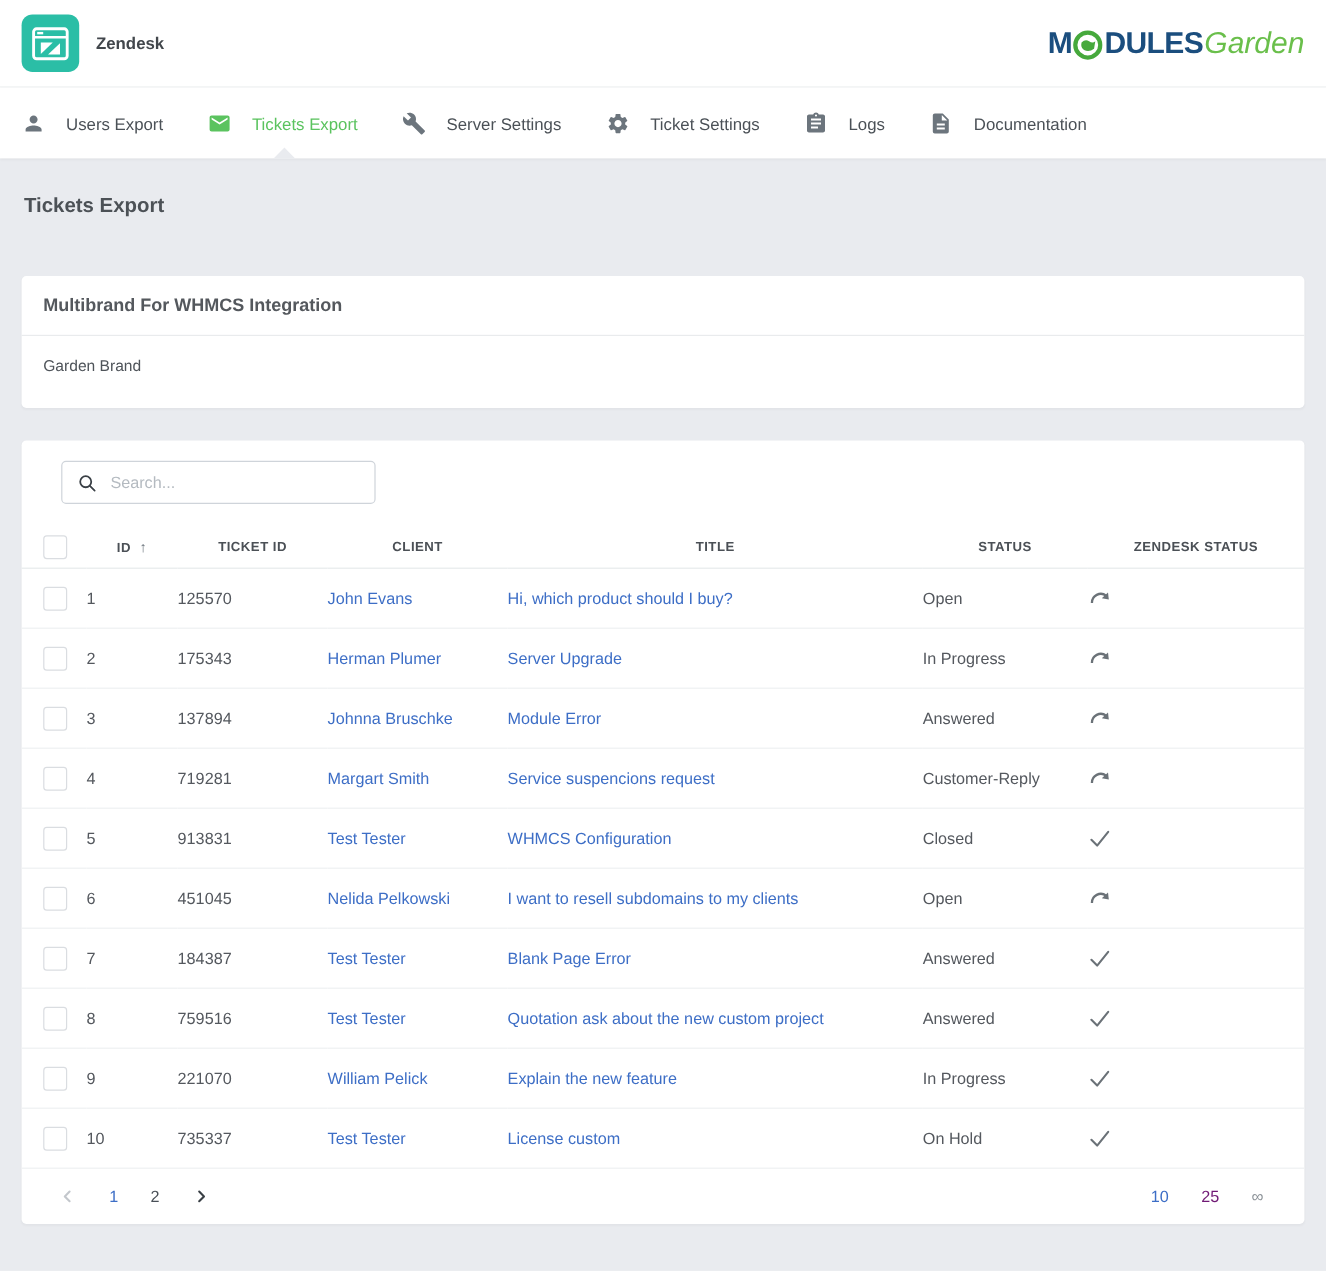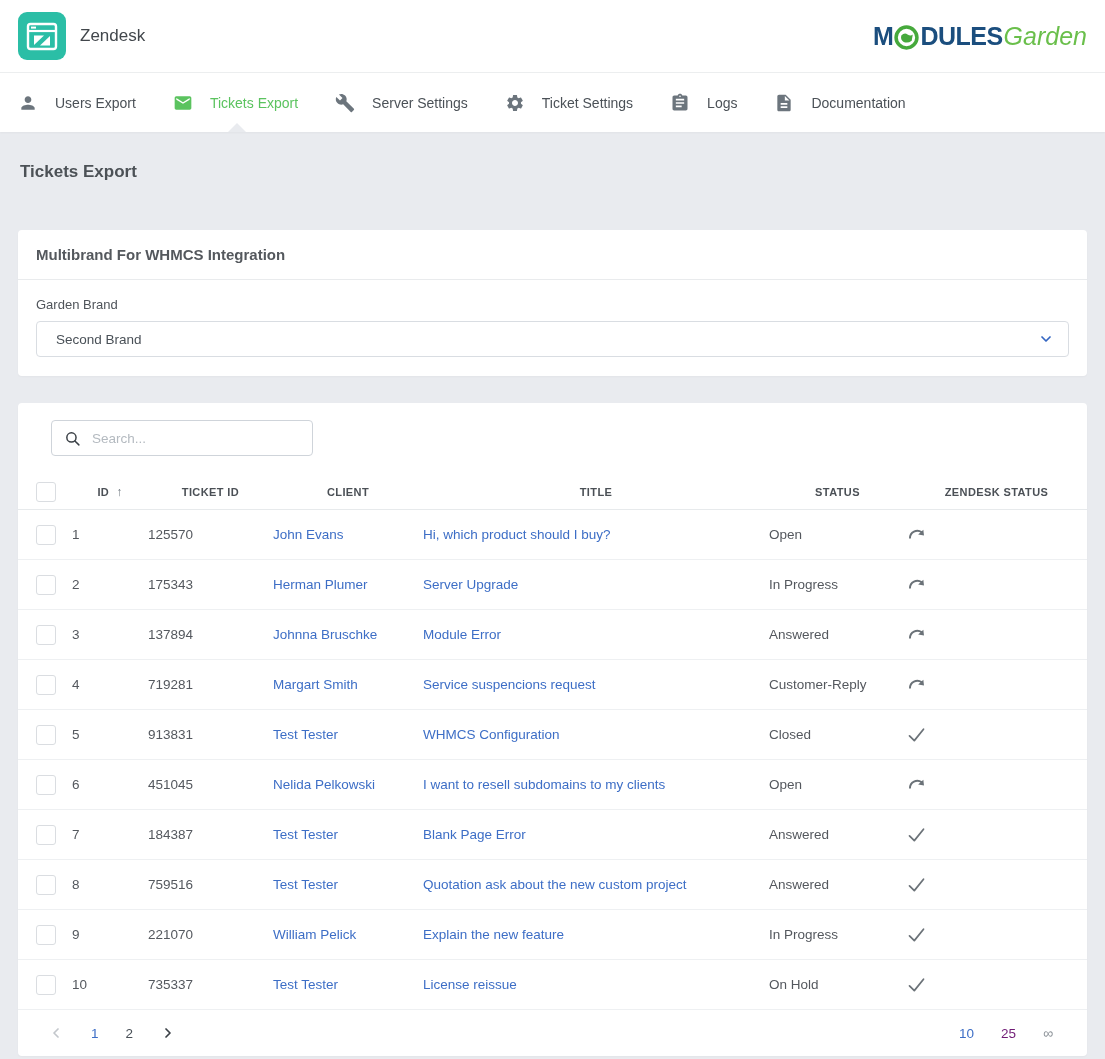--- a/index.html
+++ b/index.html
@@ -14,21 +14,21 @@
 
   
   .app-header {
     background:#fff; height:73px; display:flex; align-items:center;
     padding:0 18px; border-bottom:1px solid #eceeef;
   }
   .app-icon {
     width:48px; height:48px; border-radius:9px; background:#2bbea6;
     display:flex; align-items:center; justify-content:center; flex:0 0 auto;
   }
-  .app-title { margin-left:14px; font-size:17px; font-weight:normal; color:#42474c; }
+  .app-title { margin-left:14px; font-size:14px; font-weight:bold; color:#42474c; }
   .brand { margin-left:auto; display:flex; align-items:center; font-size:25px; }
   .brand .b1 { color:#1b4e7e; font-weight:bold; letter-spacing:-.5px; }
   .brand .globe { width:25px; height:25px; margin:0 1px; position:relative; top:1px; }
   .brand .b3 { color:#6abf4b; font-style:italic; font-weight:normal; margin-left:1px; }
 
   
   .nav {
     background:#fff; height:59px; display:flex; align-items:center;
     padding:0 18px; position:relative; box-shadow:0 1px 2px rgba(0,0,0,.04);
   }
@@ -172,26 +172,20 @@
 
   <div class="main">
     <div class="page-title">Tickets Export</div>
 
     <div class="card">
       <div class="card-header">
         <h2>Multibrand For WHMCS Integration</h2>
       </div>
       <div class="card-body">
         <div class="field-label">Garden Brand</div>
-        <div class="select">
-          <span class="value">Second Brand</span>
-          <svg class="chev" viewBox="0 0 24 24">
-            <path d="M6 9l6 6 6-6" fill="none" stroke="#3466c2" stroke-width="2.6" stroke-linecap="round" stroke-linejoin="round"></path>
-          </svg>
-        </div>
       </div>
     </div>
 
     <div class="card table-card">
       <div class="search-wrap">
         <div class="search-box">
           <svg viewBox="0 0 24 24">
             <circle cx="10.5" cy="10.5" r="6.5" fill="none" stroke="#3a4046" stroke-width="2.1"></circle>
             <line x1="15.4" y1="15.4" x2="21" y2="21" stroke="#3a4046" stroke-width="2.1" stroke-linecap="round"></line>
           </svg>
@@ -381,21 +375,21 @@
           </td>
         </tr>
 
         <tr>
           <td class="cb-col">
                 <div class="checkbox"></div>
               </td>
           <td>10</td>
           <td>735337</td>
           <td><a class="cell-link">Test Tester</a></td>
-          <td><a class="cell-link">License reissue</a></td>
+          <td><a class="cell-link">License custom</a></td>
           <td>On Hold</td>
           <td>
 
             <svg class="zicon icon-check" viewBox="0 0 24 24" style="display: block;">
               <polyline points="4,13.5 9.5,19 20,6" fill="none" stroke="#6b7278" stroke-width="2" stroke-linecap="round" stroke-linejoin="round"></polyline>
             </svg>
           </td>
         </tr>
       </tbody>
       </table>

